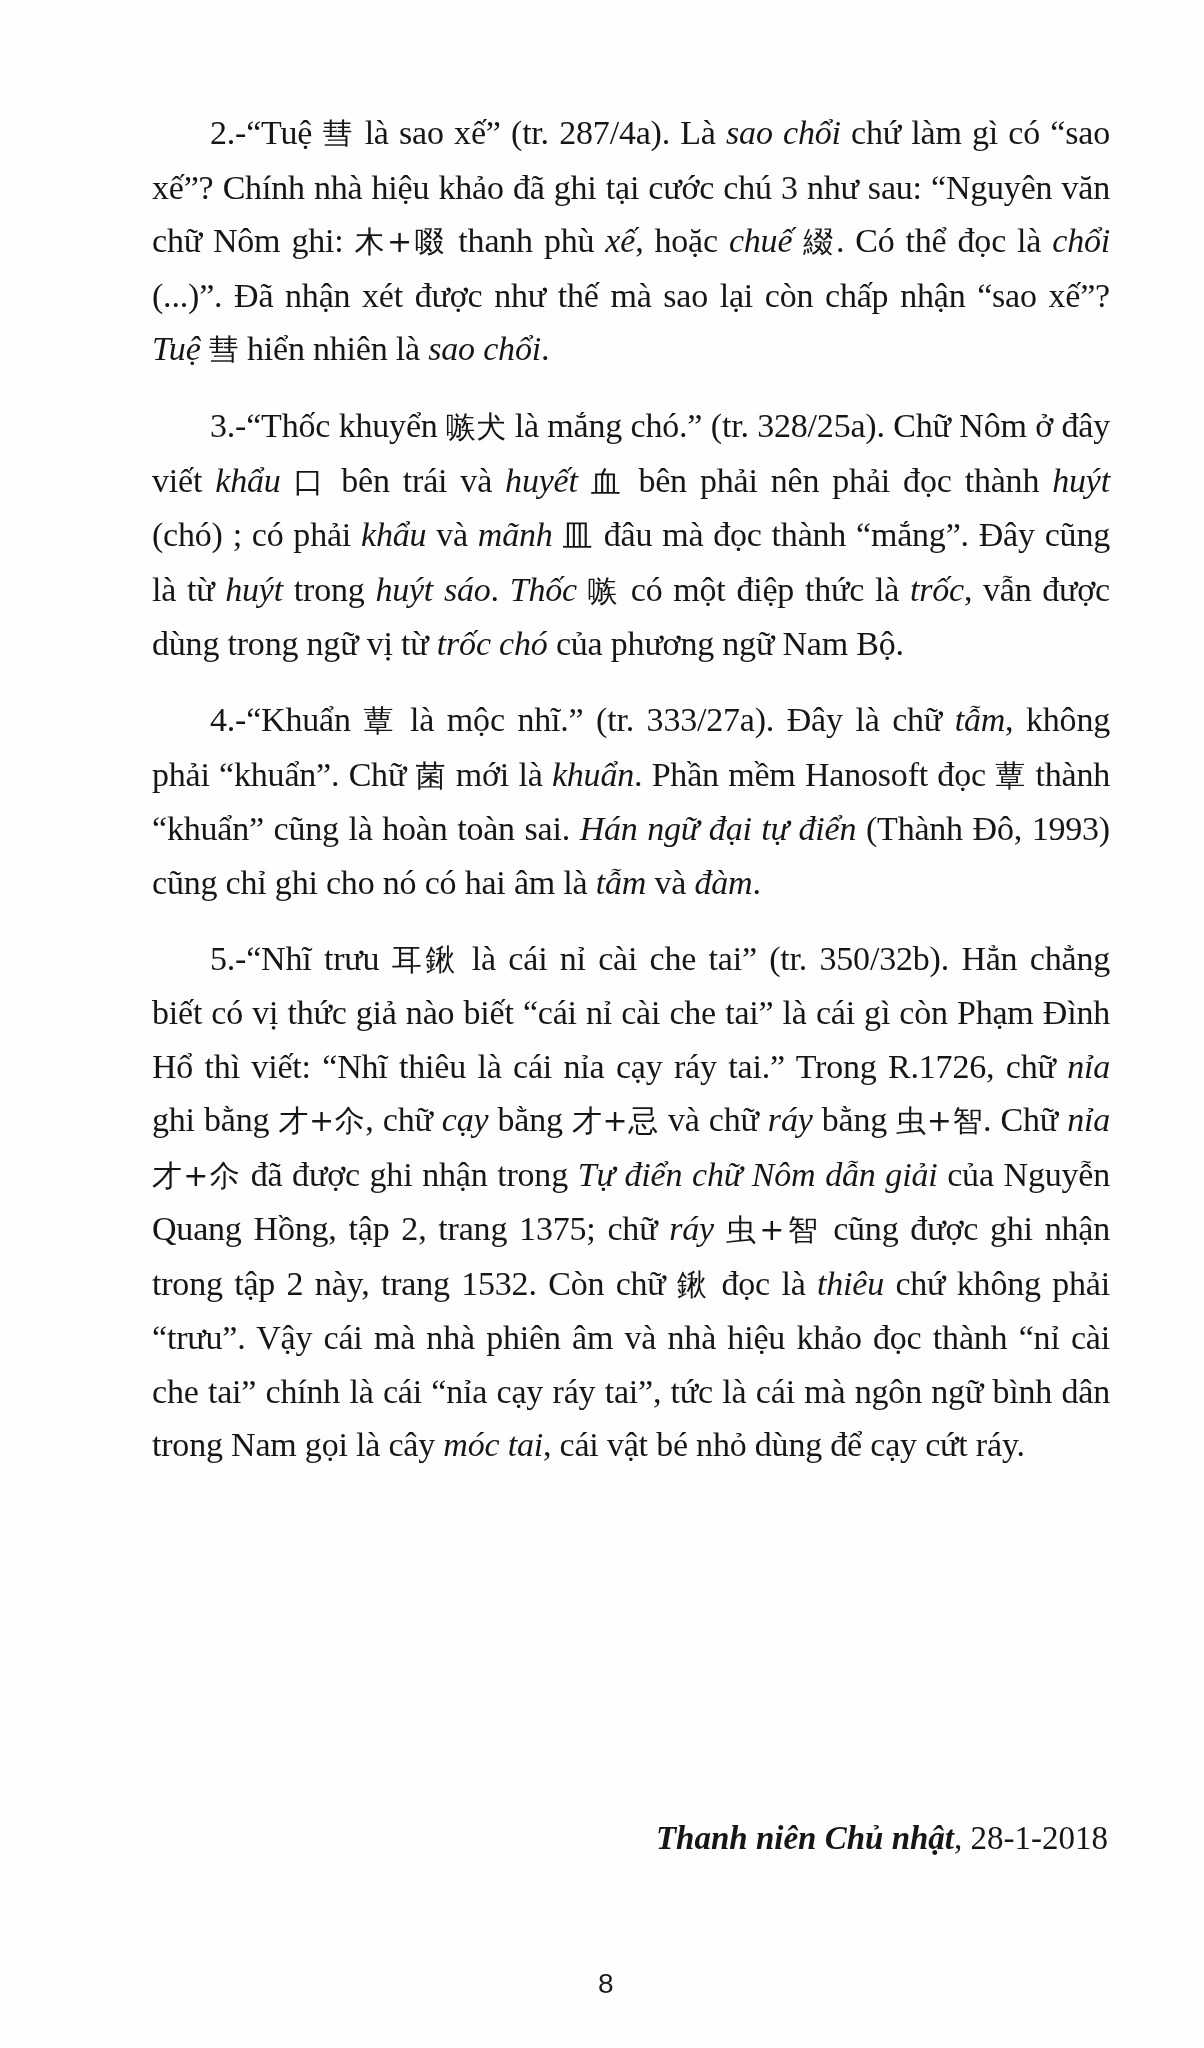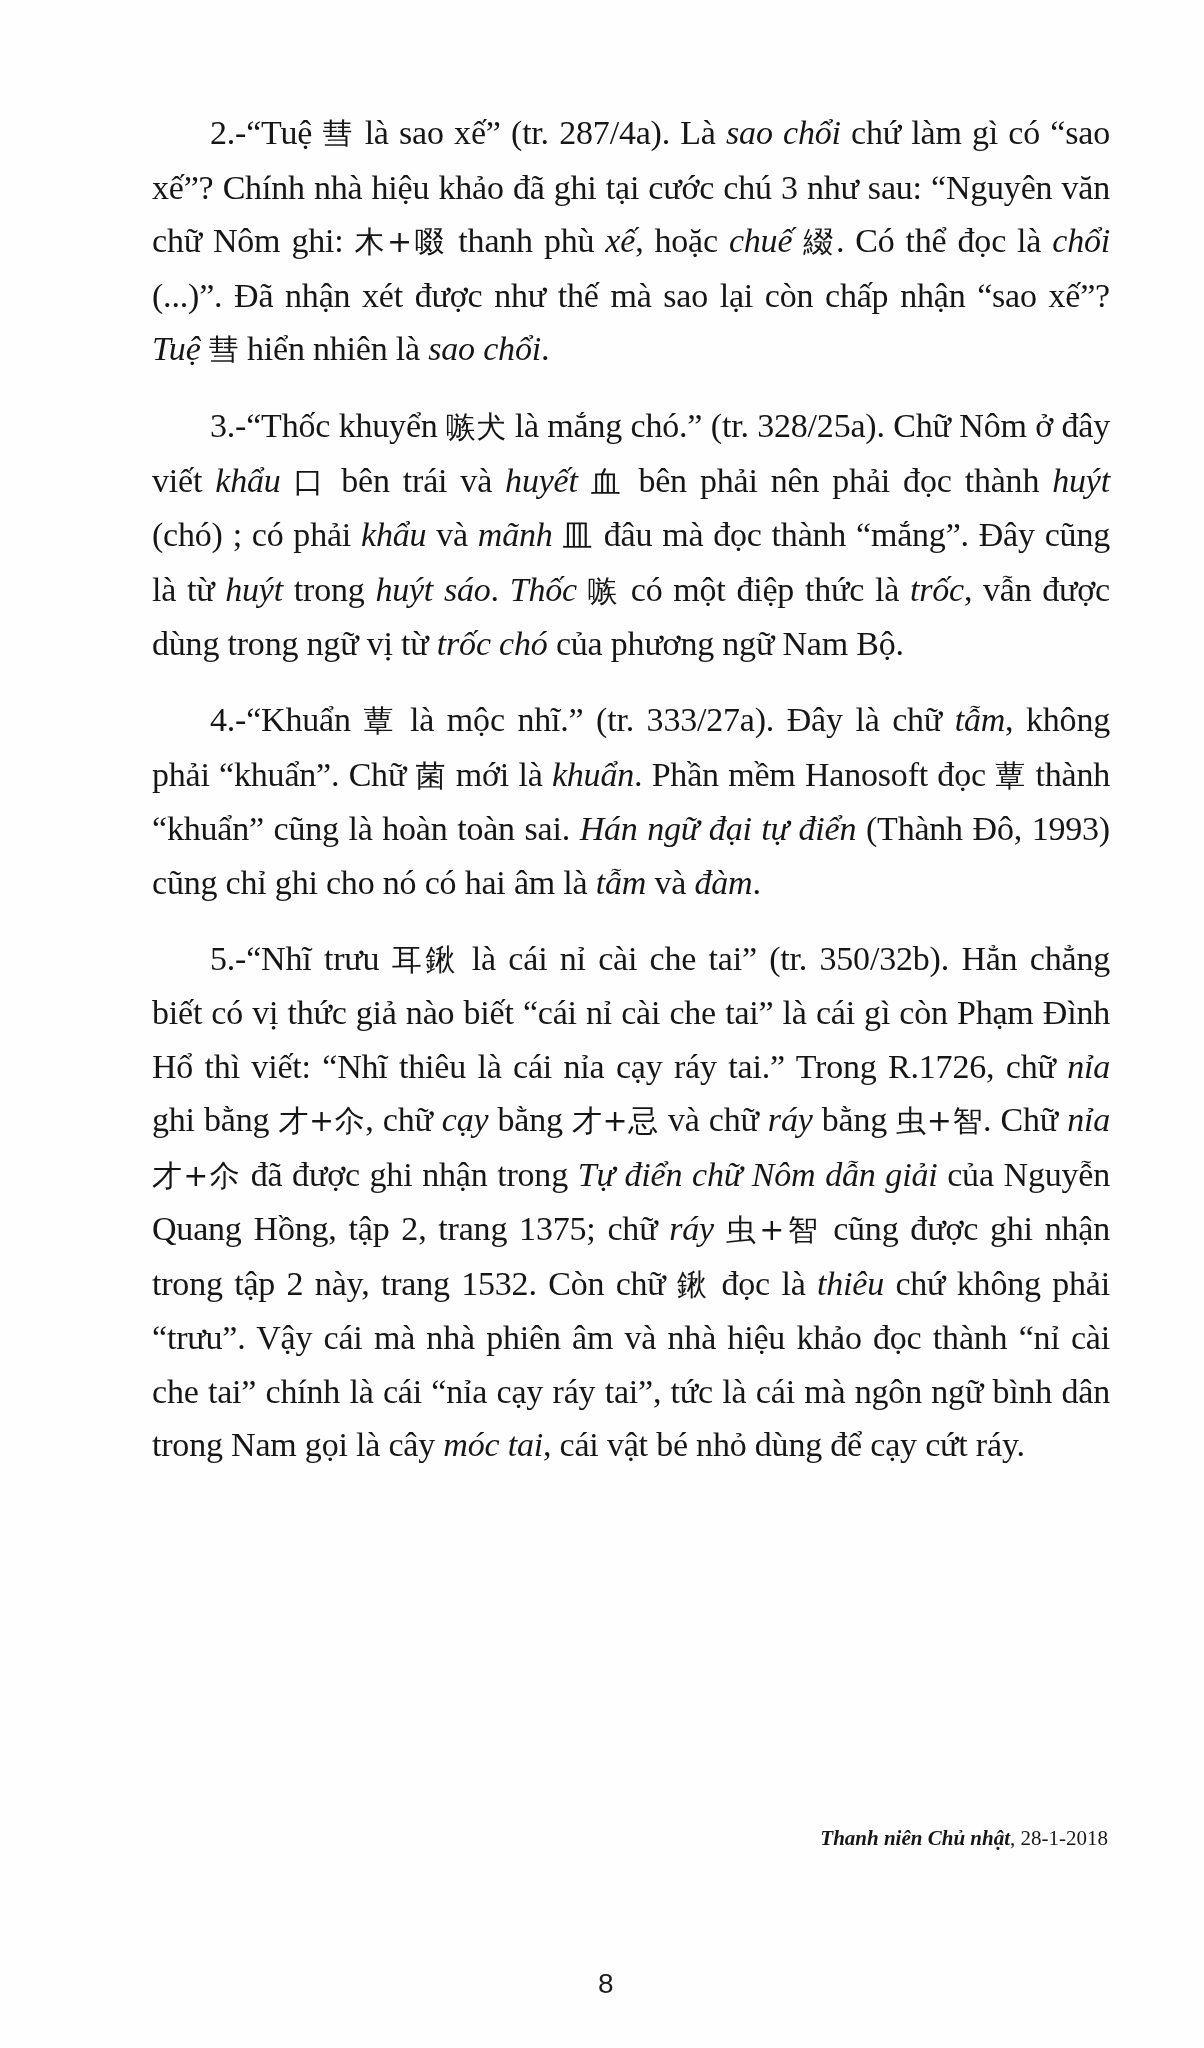--- a/index.html
+++ b/index.html
@@ -22,21 +22,21 @@
     text-align: justify;
     text-indent: 58px;
     margin: 0 0 22.5px 0;
     letter-spacing: -0.2px;
   }
   .para i { }
   .han { font-family: "DejaVu Sans", sans-serif; font-size: 30px; }
   .signature {
     position: absolute;
     right: 96px; top: 1818px;
-    font-size: 21px;
+    font-size: 33px;
     line-height: 40px;
   }
   .signature .src { font-style: italic; font-weight: bold; }
   .page-number {
     position: absolute;
     left: 598px; top: 1968px;
     font-family: "Liberation Sans", sans-serif;
     font-size: 28px;
     color: #1a1a1a;
   }

